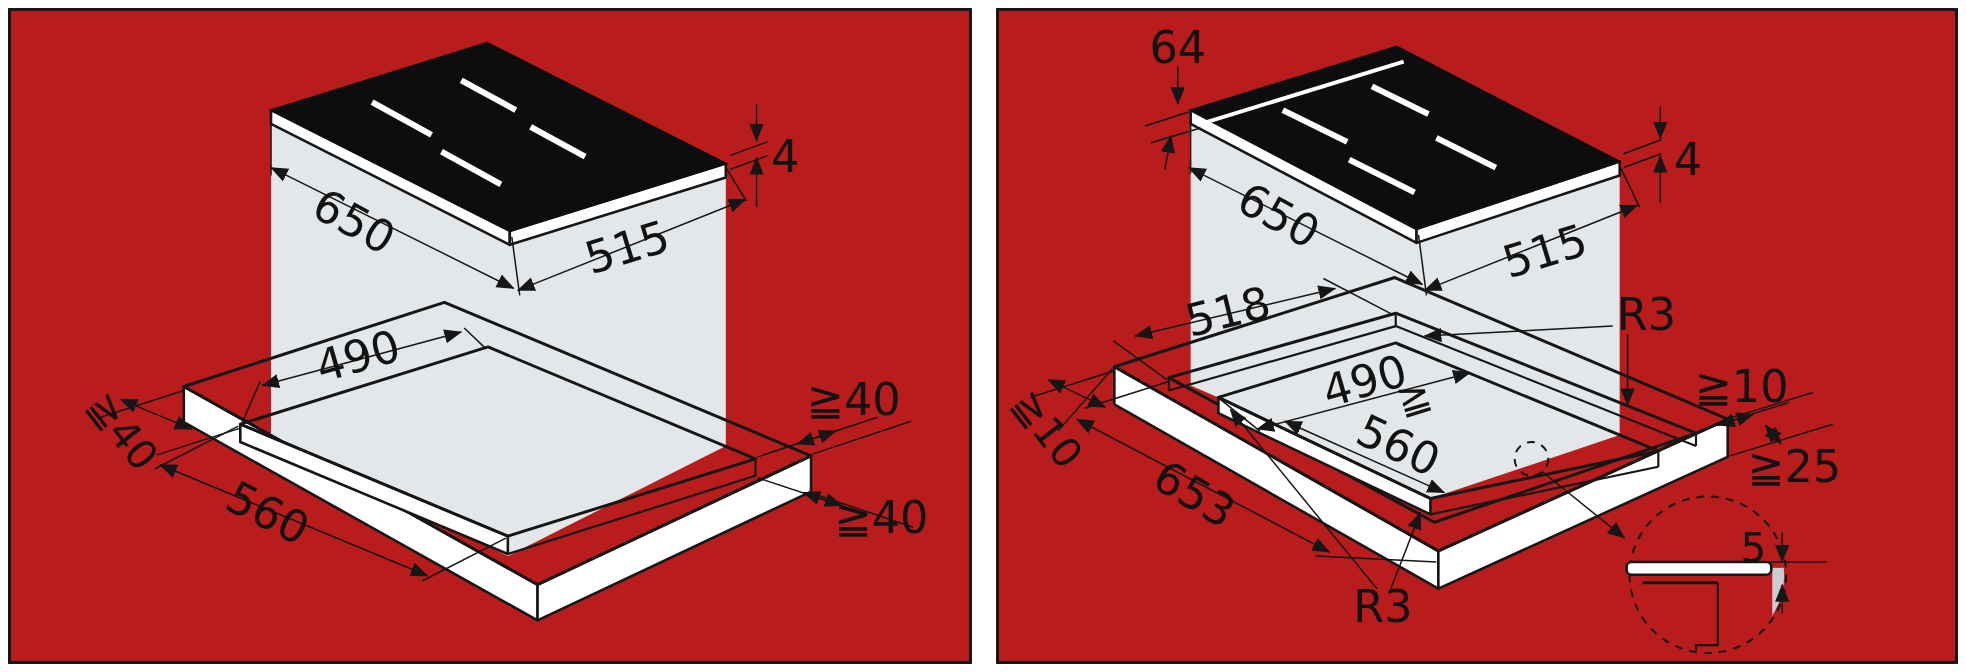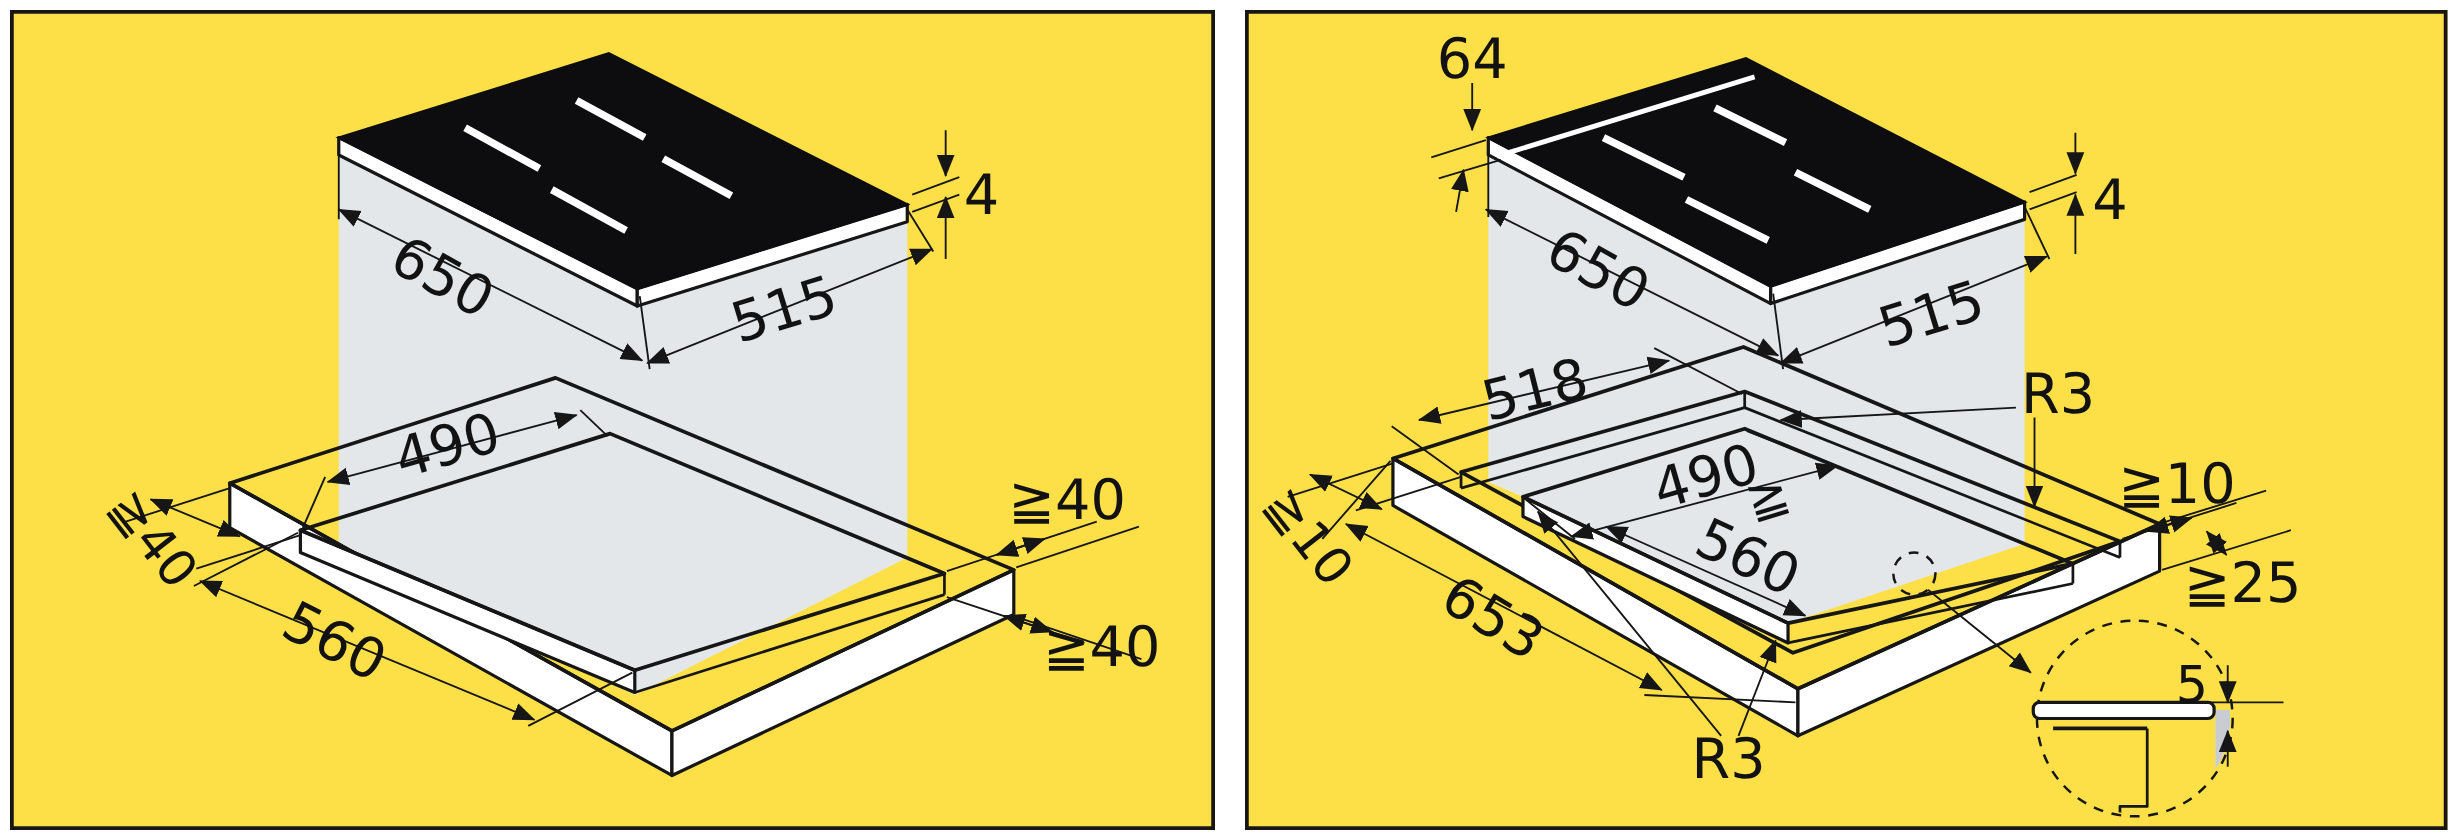--- a/index.html
+++ b/index.html
@@ -1,17 +1,17 @@
 <!DOCTYPE html>
 <html><head>
 <meta charset="utf-8">
 <style>
   html,body{margin:0;padding:0;background:#fff;}
   .stage{position:relative;width:1966px;height:672px;background:#fff;overflow:hidden;}
-  .panel{position:absolute;top:8px;height:656px;border:3px solid #161616;box-sizing:border-box;background:#fde047;}
+  .panel{position:absolute;top:8px;height:656px;border:3px solid #161616;box-sizing:border-box;background:#b91c1c;}
   .panel.left{left:8px;width:964px;}
   .panel.right{left:996px;width:962px;}
   .panel svg{display:block;width:100%;height:100%;}
   .dim{font-family:"DejaVu Sans","Liberation Sans",sans-serif;font-size:45px;fill:#121212;}
   .dim.small{font-size:41px;}
   .edge{stroke:#161616;stroke-width:3;fill:none;stroke-linejoin:round;}
   .edge2{stroke:#161616;stroke-width:2.2;fill:none;stroke-linejoin:round;}
   .thin{stroke:#161616;stroke-width:1.5;fill:none;}
   .wface{fill:#ffffff;stroke:#161616;stroke-width:2.6;stroke-linejoin:round;}
   .slit{stroke:#ffffff;stroke-width:6;}

